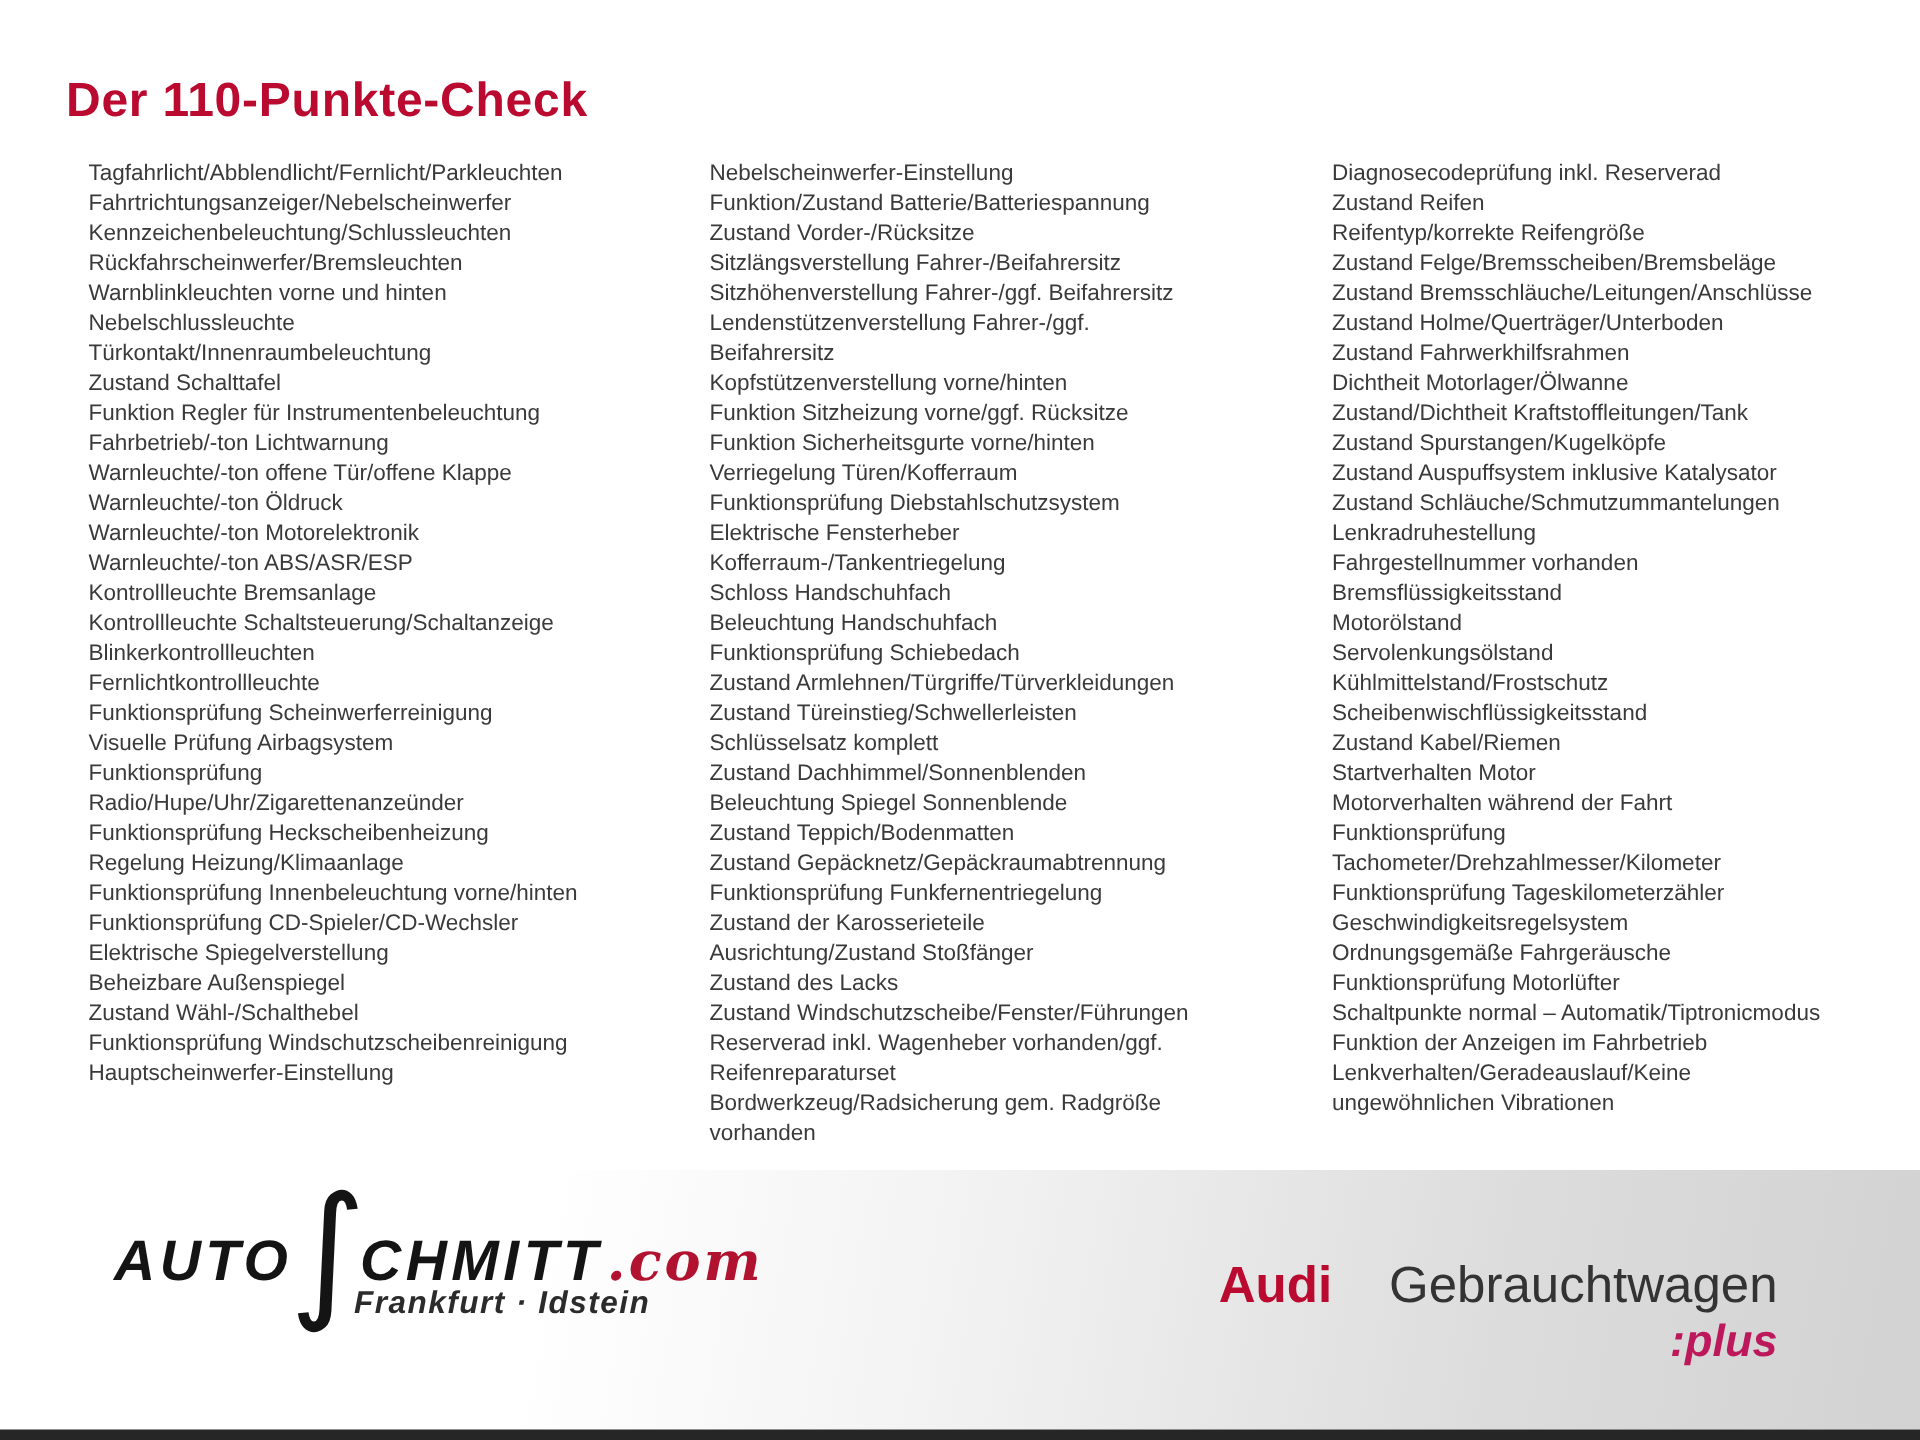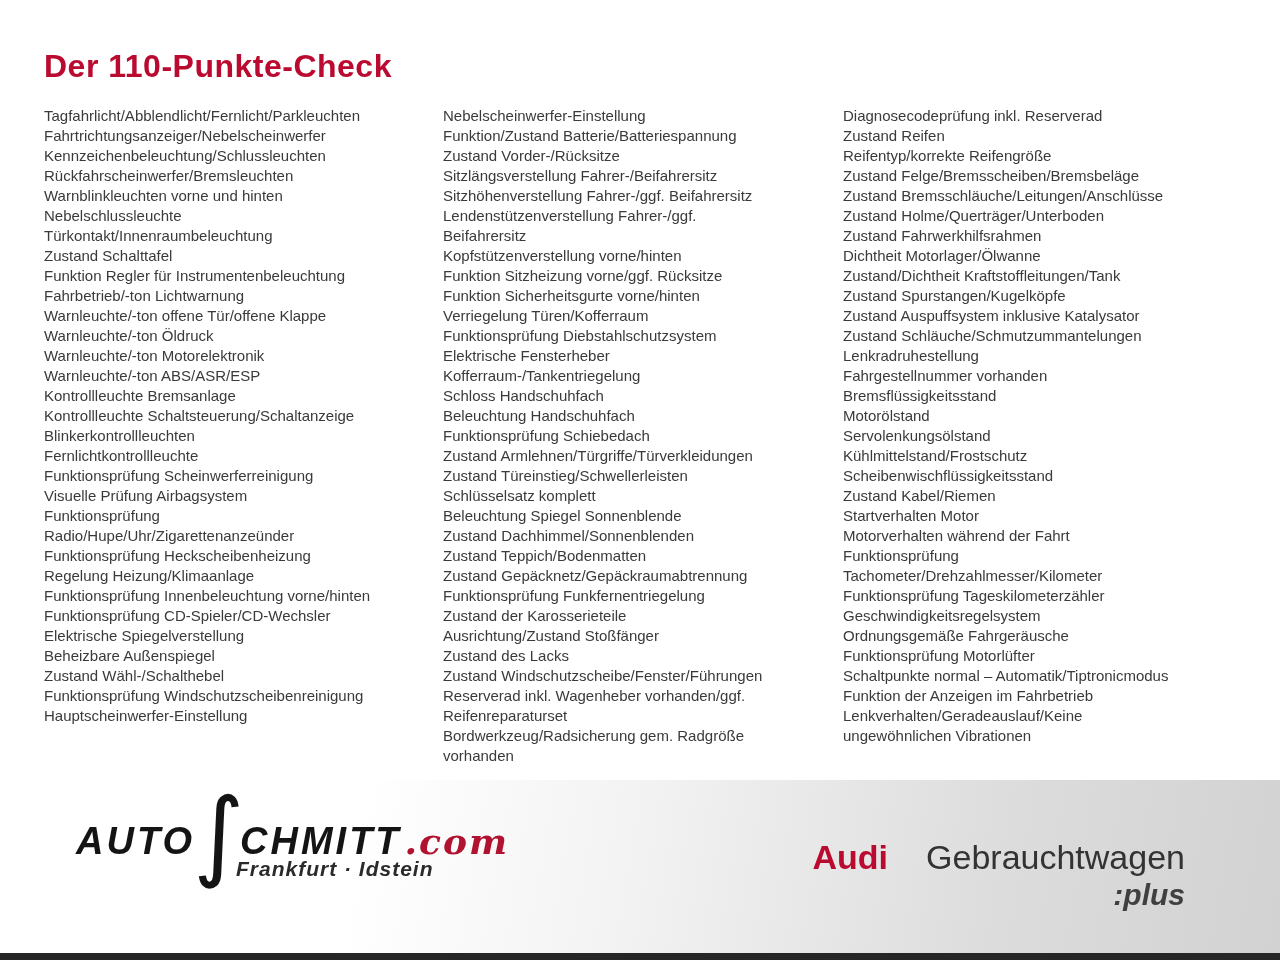--- a/index.html
+++ b/index.html
@@ -10,21 +10,21 @@
   }
   .page-title{
     position:absolute;left:44px;top:48px;
     font-size:32px;line-height:36px;font-weight:bold;
     color:#bb0a30;letter-spacing:0.5px;margin:0;
   }
   .cols{
     position:absolute;left:44px;top:106px;
     display:flex;
   }
-  .col{box-sizing:border-box;}
+  .col{box-sizing:border-box;margin-left:15px;}
   .col-1{width:399px;}
   .col-2{width:400px;}
   .col-3{width:397px;}
   .check-item{
     font-size:15px;line-height:20px;color:#3a3a3a;
     white-space:pre-line;
   }
   .footer-band{
     position:absolute;left:0;top:780px;width:1280px;height:173px;
     background:linear-gradient(100deg,#ffffff 28%,#f2f2f2 50%,#dcdcdc 78%,#d2d2d2 100%);
@@ -53,21 +53,21 @@
     color:#2b2b2b;margin:0 0 0 160px;position:relative;top:-6px;
   }
   .brand{
     position:absolute;top:838px;right:95px;text-align:right;
   }
   .brand-line{font-size:34px;line-height:38px;color:#2e2e2e;}
   .brand-audi{color:#bb0a30;font-weight:bold;margin-right:6px;}
   .brand-rest{font-weight:normal;color:#333333;margin-left:32px;}
   .brand-plus{
     font-size:30px;line-height:32px;font-weight:bold;font-style:italic;
-    color:#404040;margin-top:3px;
+    color:#be185d;margin-top:3px;
   }
 </style>
 </head>
 <body>
 
 <h1 class="page-title">Der 110-Punkte-Check</h1>
 
 <div class="cols">
   <div class="col col-1">
       <div class="check-item">Tagfahrlicht/Abblendlicht/Fernlicht/Parkleuchten</div>
@@ -116,22 +116,22 @@
       <div class="check-item">Verriegelung Türen/Kofferraum</div>
       <div class="check-item">Funktionsprüfung Diebstahlschutzsystem</div>
       <div class="check-item">Elektrische Fensterheber</div>
       <div class="check-item">Kofferraum-/Tankentriegelung</div>
       <div class="check-item">Schloss Handschuhfach</div>
       <div class="check-item">Beleuchtung Handschuhfach</div>
       <div class="check-item">Funktionsprüfung Schiebedach</div>
       <div class="check-item">Zustand Armlehnen/Türgriffe/Türverkleidungen</div>
       <div class="check-item">Zustand Türeinstieg/Schwellerleisten</div>
       <div class="check-item">Schlüsselsatz komplett</div>
+      <div class="check-item">Zustand Dachhimmel/Sonnenblenden</div>
       <div class="check-item">Beleuchtung Spiegel Sonnenblende</div>
-      <div class="check-item">Zustand Dachhimmel/Sonnenblenden</div>
       <div class="check-item">Zustand Teppich/Bodenmatten</div>
       <div class="check-item">Zustand Gepäcknetz/Gepäckraumabtrennung</div>
       <div class="check-item">Funktionsprüfung Funkfernentriegelung</div>
       <div class="check-item">Zustand der Karosserieteile</div>
       <div class="check-item">Ausrichtung/Zustand Stoßfänger</div>
       <div class="check-item">Zustand des Lacks</div>
       <div class="check-item">Zustand Windschutzscheibe/Fenster/Führungen</div>
       <div class="check-item">Reserverad inkl. Wagenheber vorhanden/ggf.
 Reifenreparaturset</div>
       <div class="check-item">Bordwerkzeug/Radsicherung gem. Radgröße

